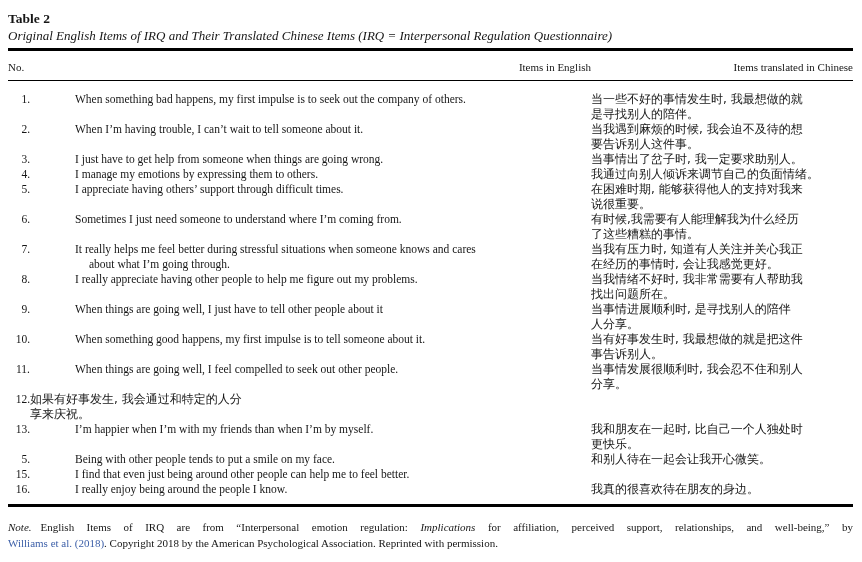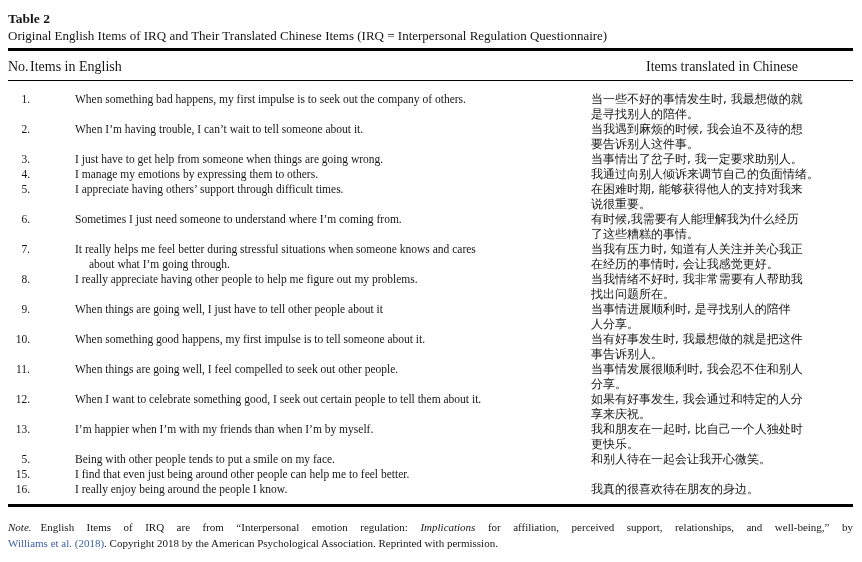--- a/index.html
+++ b/index.html
@@ -11,20 +11,21 @@
     overflow: hidden;
   }
   .page { padding: 10px 9px 16px 8px; }
 
   .table-label {
     font-weight: bold;
     font-size: 13.5px;
     line-height: 17px;
   }
   .table-caption {
+    font-style: italic;
     font-size: 13px;
     line-height: 17px;
   }
 
   .rule-thick {
     border: none;
     border-top: 3px solid #000;
     margin-top: 4px;
   }
   .rule-thin {
@@ -36,26 +37,26 @@
     border-top: 3px solid #000;
   }
 
   .grid-row {
     display: grid;
     grid-template-columns: 22px 1fr 262px;
   }
 
   .header-row {
     padding: 9px 0 6px 0;
-    font-size: 14px;
+    font-size: 11px;
     line-height: 14px;
   }
   .hdr-no { white-space: nowrap; text-align: left; }
-  .hdr-en { text-align: left; }
-  .hdr-cn { text-align: center; }
+  .hdr-en { text-align: right; }
+  .hdr-cn { text-align: right; }
 
   .table-body {
     padding: 11px 0 7px 0;
     font-size: 11.5px;
     line-height: 15px;
   }
   .cell-no {
     text-align: right;
     white-space: nowrap;
   }
@@ -185,21 +186,20 @@
 
   <div class="grid-row table-row">
     <div class="cell-no">11.</div>
     <div class="cell-en">When things are going well, I feel compelled to seek out other people.</div>
     <div class="cell-cn">当事情发展很顺利时, 我会忍不住和别人
 分享。</div>
   </div>
 
   <div class="grid-row table-row">
     <div class="cell-no">12.</div>
-    <div class="cell-en">When I want to celebrate something good, I seek out certain people to tell them about it.</div>
     <div class="cell-cn">如果有好事发生, 我会通过和特定的人分
 享来庆祝。</div>
   </div>
 
   <div class="grid-row table-row">
     <div class="cell-no">13.</div>
     <div class="cell-en">I’m happier when I’m with my friends than when I’m by myself.</div>
     <div class="cell-cn">我和朋友在一起时, 比自己一个人独处时
 更快乐。</div>
   </div>

